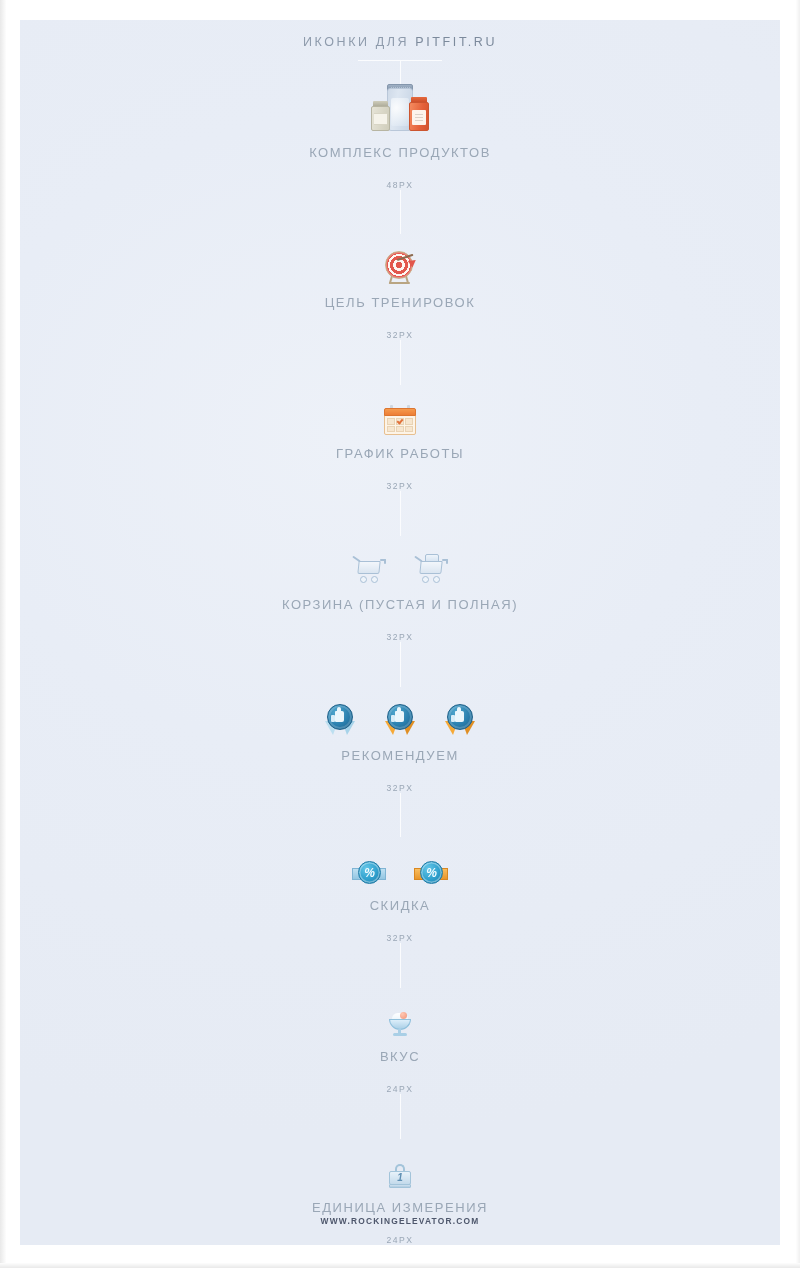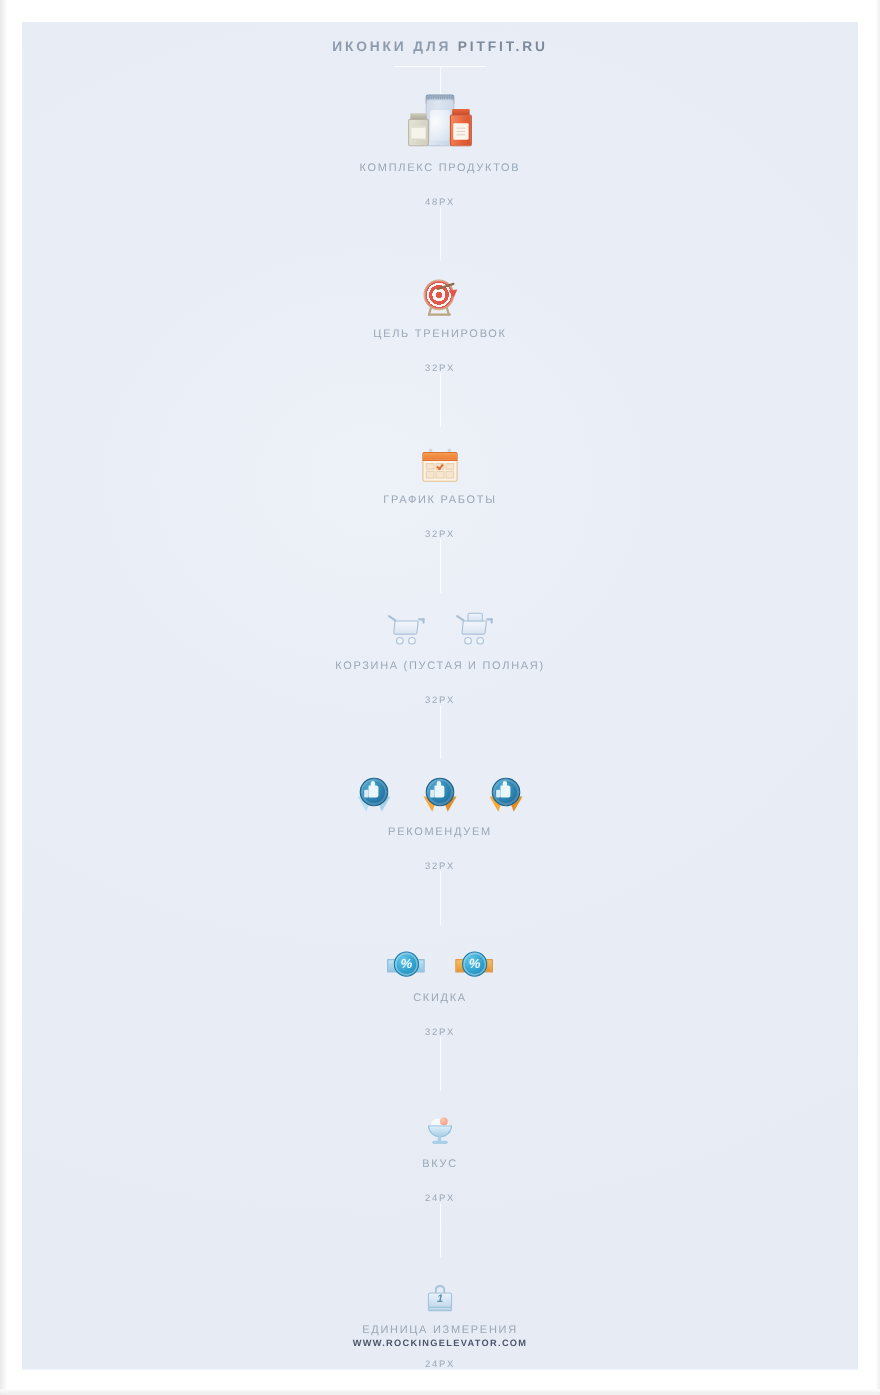--- a/index.html
+++ b/index.html
@@ -33,21 +33,21 @@
     align-items: center;
   }
 
   
   .title {
     margin-top: 15px;
     font-size: 12.5px;
     letter-spacing: 2.6px;
     color: #8e9bac;
     text-transform: uppercase;
-    font-weight: 700;
+    font-weight: 400;
     white-space: nowrap;
   }
   .title .brand { color: #7c8a9c; }
 
   .title-rule {
     margin-top: 11px;
     width: 84px; height: 1px;
     background: #fbfcfe;
   }
 
@@ -71,21 +71,21 @@
     justify-content: center;
     gap: 28px;
     min-height: 50px;
   }
   .caption {
     margin-top: 11px;
     text-align: center;
   }
   .cap-name {
     display:block;
-    font-size: 10px;
+    font-size: 13px;
     letter-spacing: 1.55px;
     color: #9aa7b6;
     text-transform: uppercase;
     white-space: nowrap;
   }
   .cap-size {
     display:block;
     margin-top: 20px;
     font-size: 8.6px;
     letter-spacing: 1.55px;

